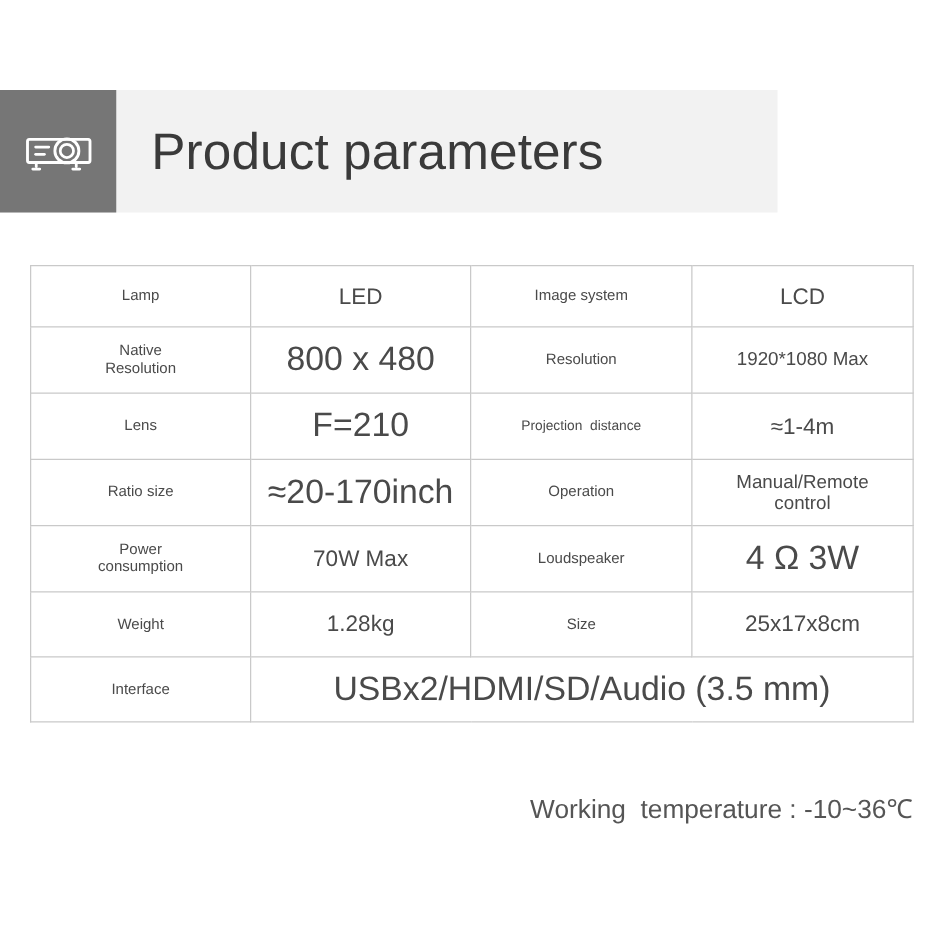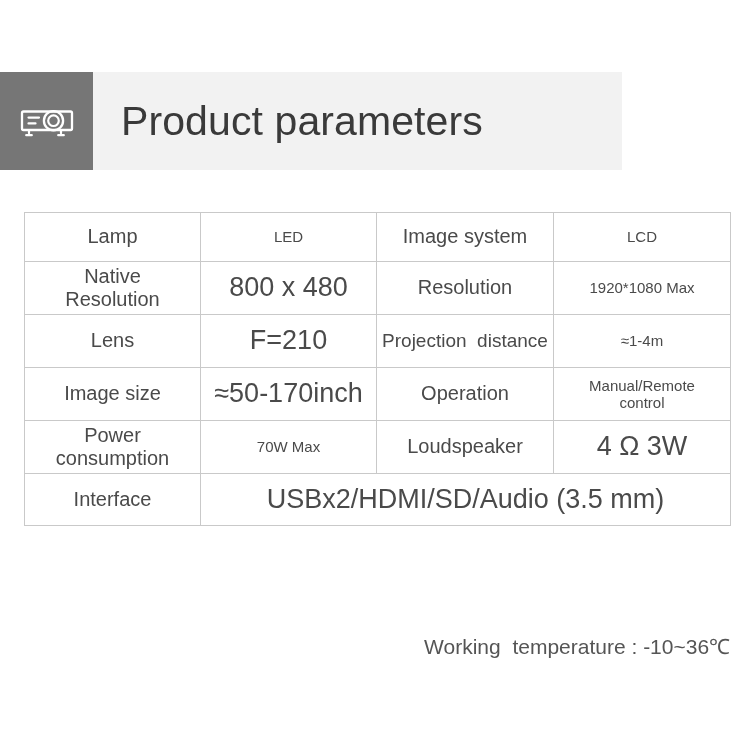--- a/index.html
+++ b/index.html
@@ -67,26 +67,26 @@
     vertical-align: middle;
     padding: 2px 4px;
     line-height: 1.16;
   }
   
   .col-a { width: 176px; }
   .col-b { width: 176px; }
   .col-c { width: 177px; }
   .col-d { width: 177px; }
 
-  .r-label { font-size: 20px; }
+  .r-label { font-size: 12px; }
   .r-value-lg { font-size: 27px; }
   .r-value-md { font-size: 17px; }
   .r-value-sm { font-size: 15px; }
-  .r-label-sm { font-size: 19px; }
-  .r-big { font-size: 15px; }
+  .r-label-sm { font-size: 11px; }
+  .r-big { font-size: 18px; }
 
   tr.h44 td { height: 44px; }
   tr.h48 td { height: 48px; }
   tr.h47 td { height: 47px; }
 
   .nowrap-pre { white-space: pre; }
 
   
   .footer-note {
     position: absolute;
@@ -150,33 +150,39 @@
       <td class="r-label">Resolution</td>
       <td class="r-value-sm">1920*1080 Max</td>
     </tr>
     <tr class="h48">
       <td class="r-label">Lens</td>
       <td class="r-value-lg">F=210</td>
       <td class="r-label-sm nowrap-pre">Projection  distance</td>
       <td class="r-big">≈1-4m</td>
     </tr>
     <tr class="h48">
-      <td class="r-label">Image size</td>
-      <td class="r-value-lg">≈50-170inch</td>
+      <td class="r-label">Ratio size</td>
+      <td class="r-value-lg">≈20-170inch</td>
       <td class="r-label">Operation</td>
       <td class="r-value-sm nowrap-pre">Manual/Remote
 control</td>
     </tr>
     <tr class="h48">
       <td class="r-label nowrap-pre">Power
 consumption</td>
       <td class="r-big">70W Max</td>
       <td class="r-label">Loudspeaker</td>
       <td class="r-value-lg">4 Ω 3W</td>
     </tr>
     <tr class="h47">
+      <td class="r-label">Weight</td>
+      <td class="r-big">1.28kg</td>
+      <td class="r-label">Size</td>
+      <td class="r-big">25x17x8cm</td>
+    </tr>
+    <tr class="h47">
       <td class="r-label">Interface</td>
       <td class="r-value-lg" colspan="3">USBx2/HDMI/SD/Audio (3.5 mm)</td>
     </tr>
   </tbody>
 </table>
 
 <div class="footer-note">Working  temperature : -10~36℃</div>
 
 </body></html>

